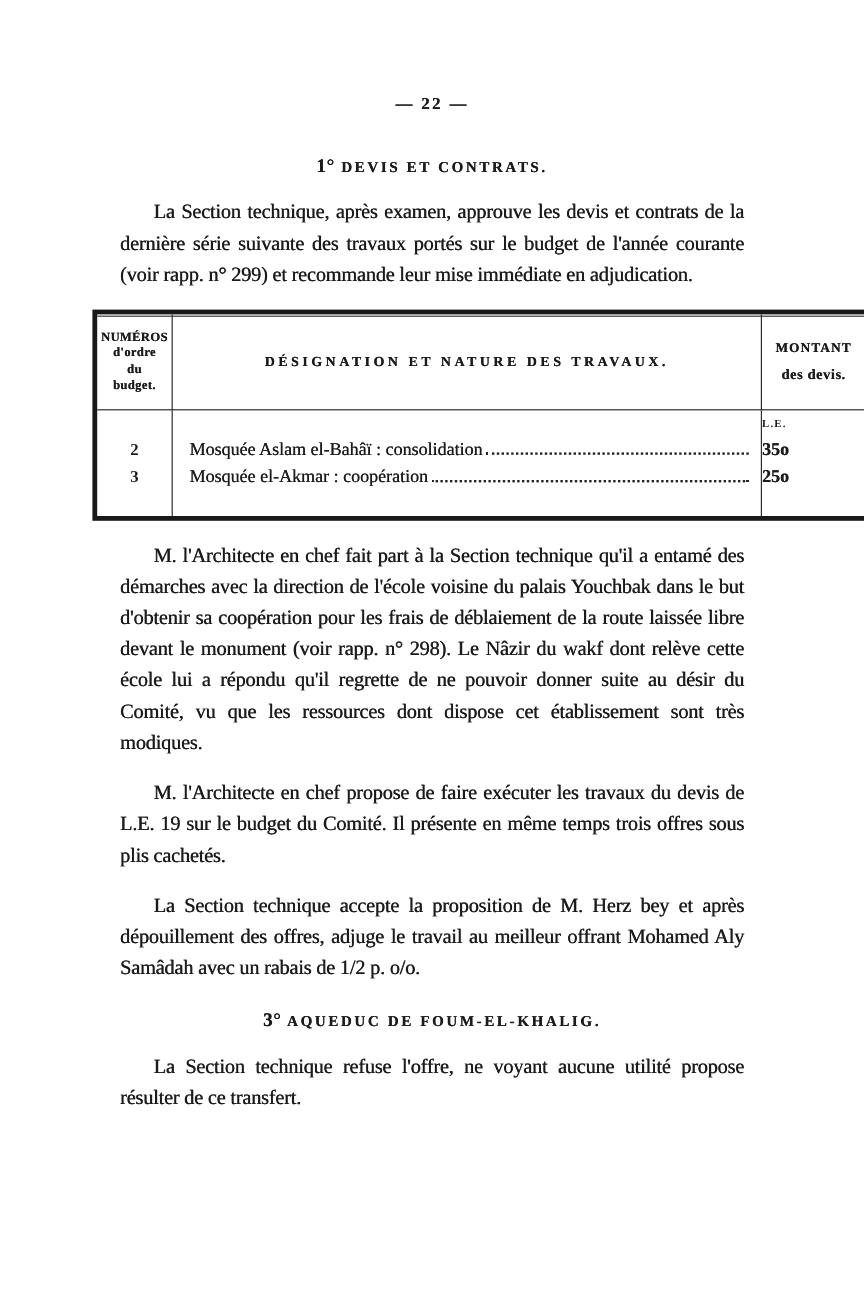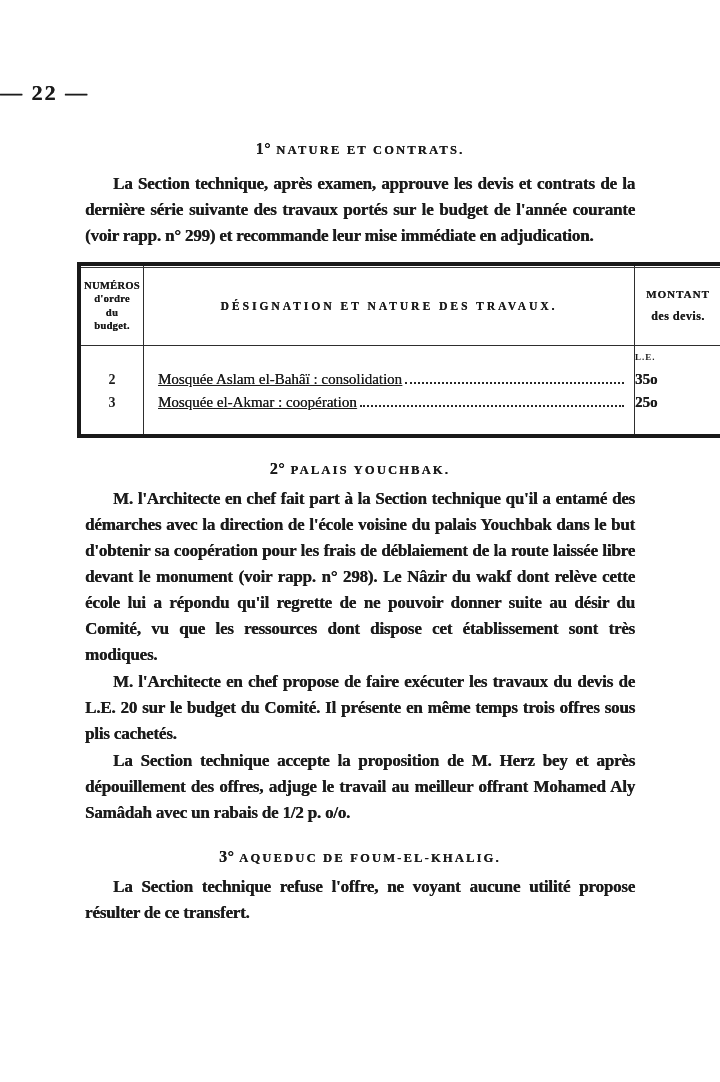--- a/index.html
+++ b/index.html
@@ -6,39 +6,38 @@
   body {
     width:720px; height:1082px; overflow:hidden;
     background:#ffffff;
     font-family:"Liberation Serif","DejaVu Serif",serif;
     color:#1c1c1c;
   }
   .page { position:relative; width:720px; height:1082px; }
   .content { width:552px; margin:0 auto; }
 
   .pageno {
-    margin-top:80px; 
-    font-size:22px; font-weight:700; letter-spacing:2px;
+    margin-top:80px; text-align:center;
+    font-size:14px; font-weight:700; letter-spacing:2px;
     text-shadow:0.3px 0 0 #1c1c1c;
   }
 
   .sec-head {
     text-align:center; font-weight:700;
     font-size:12.5px; letter-spacing:2.2px;
     text-shadow:0.2px 0 0 #1c1c1c;
     margin:22px 0 8px 0;
   }
   .sec-head.first { margin-top:34px; margin-bottom:13px; }
   .sec-head .num { font-size:16px; letter-spacing:0.5px; }
 
   .para {
-    margin:1px; text-align:justify; text-indent:28px;
+    margin:16px; text-align:justify; text-indent:28px;
     font-size:17px; line-height:26px; letter-spacing:-0.2px;
     text-shadow:0.3px 0 0 #1b1b1b;
-    font-weight:bold;
   }
   .lead { font-style:italic; }
 
   
   .tbl {
     margin:13px 0 0 -7px;
     width:648px; box-sizing:border-box;
     border:4px solid #191919;
     position:relative;
     background:#fff;
@@ -54,39 +53,39 @@
     height:80px; border-bottom:1px solid #2e2e2e;
     display:flex; flex-direction:column; justify-content:center; align-items:center;
     text-align:center; font-weight:700; text-shadow:0.2px 0 0 #1c1c1c;
   }
   .hc1 { font-size:10.5px; line-height:13.5px; letter-spacing:0.3px; }
   .hc2 { font-size:11.5px; letter-spacing:3px; }
   .hc3 { font-size:11px; letter-spacing:1px; }
   .hc3 .sub { margin-top:9px; font-size:12px; letter-spacing:0.5px; text-transform:none; }
   .bc { min-height:82px; }
   .bc1 { text-align:center; padding-top:22px; font-size:14px; font-weight:700; line-height:23px; }
-  .bc2 { padding:22px 8px 20px 14px; font-size:15px; line-height:23px; text-shadow:0.2px 0 0 #1c1c1c;text-decoration:underline; }
+  .bc2 { padding:22px 8px 20px 14px; font-size:15px; line-height:23px; text-shadow:0.2px 0 0 #1c1c1c; }
   .trow { display:flex; align-items:baseline; }
   .dots { flex:1; margin:0 2px 4px 3px; border-bottom:2px dotted #262626; min-width:20px; }
   .bc3 { padding-top:5px; }
   .cur { font-size:9px; font-weight:700; letter-spacing:1px; line-height:12px; }
   .amt { font-size:15px; font-weight:700; line-height:23px; text-shadow:0.2px 0 0 #1c1c1c; }
   .amt.firstamt { margin-top:5px; }
 </style>
 </head>
 <body>
 
 <div class="page">
   <div class="pageno">— 22 —</div>
 
   <div class="content">
 
     <div class="sec-head first">
       <span class="num">1°</span>
-      <span>NATURE ET CONTRATS.</span>
+      <span>DEVIS ET CONTRATS.</span>
     </div>
     <p class="para">La Section technique, après examen, approuve les devis et contrats de la dernière série suivante des travaux portés sur le budget de l'année courante (voir rapp. n° 299) et recommande leur mise immédiate en adjudication.</p>
 
     <div class="tbl">
       <div class="tbl-grid">
 
         <div class="cell vr hc hc1">
           <span>NUMÉROS</span>
           <span>d'ordre</span>
           <span>du</span>
@@ -113,26 +112,22 @@
           </div>
         </div>
         <div class="cell bc bc3">
           <div class="cur">L.E.</div>
           <div class="amt firstamt">35o</div>
           <div class="amt">25o</div>
         </div>
       </div>
     </div>
 
-    <div class="sec-head">
-      <span class="num">2°</span>
-      <span>PALAIS YOUCHBAK.</span>
-    </div>
     <p class="para">M. l'Architecte en chef fait part à la Section technique qu'il a entamé des démarches avec la direction de l'école voisine du palais Youchbak dans le but d'obtenir sa coopération pour les frais de déblaiement de la route laissée libre devant le monument (voir rapp. n° 298). Le Nâzir du wakf dont relève cette école lui a répondu qu'il regrette de ne pouvoir donner suite au désir du Comité, vu que les ressources dont dispose cet établissement sont très modiques.</p>
-    <p class="para">M. l'Architecte en chef propose de faire exécuter les travaux du devis de L.E. 20 sur le budget du Comité. Il présente en même temps trois offres sous plis cachetés.</p>
+    <p class="para">M. l'Architecte en chef propose de faire exécuter les travaux du devis de L.E. 19 sur le budget du Comité. Il présente en même temps trois offres sous plis cachetés.</p>
     <p class="para">La Section technique accepte la proposition de M. Herz bey et après dépouillement des offres, adjuge le travail au meilleur offrant Mohamed Aly Samâdah avec un rabais de 1/2 p. o/o.</p>
 
     <div class="sec-head">
       <span class="num">3°</span>
       <span>AQUEDUC DE FOUM-EL-KHALIG.</span>
     </div>
     <p class="para">La Section technique refuse l'offre, ne voyant aucune utilité propose résulter de ce transfert.</p>
 
   </div>
 </div>

